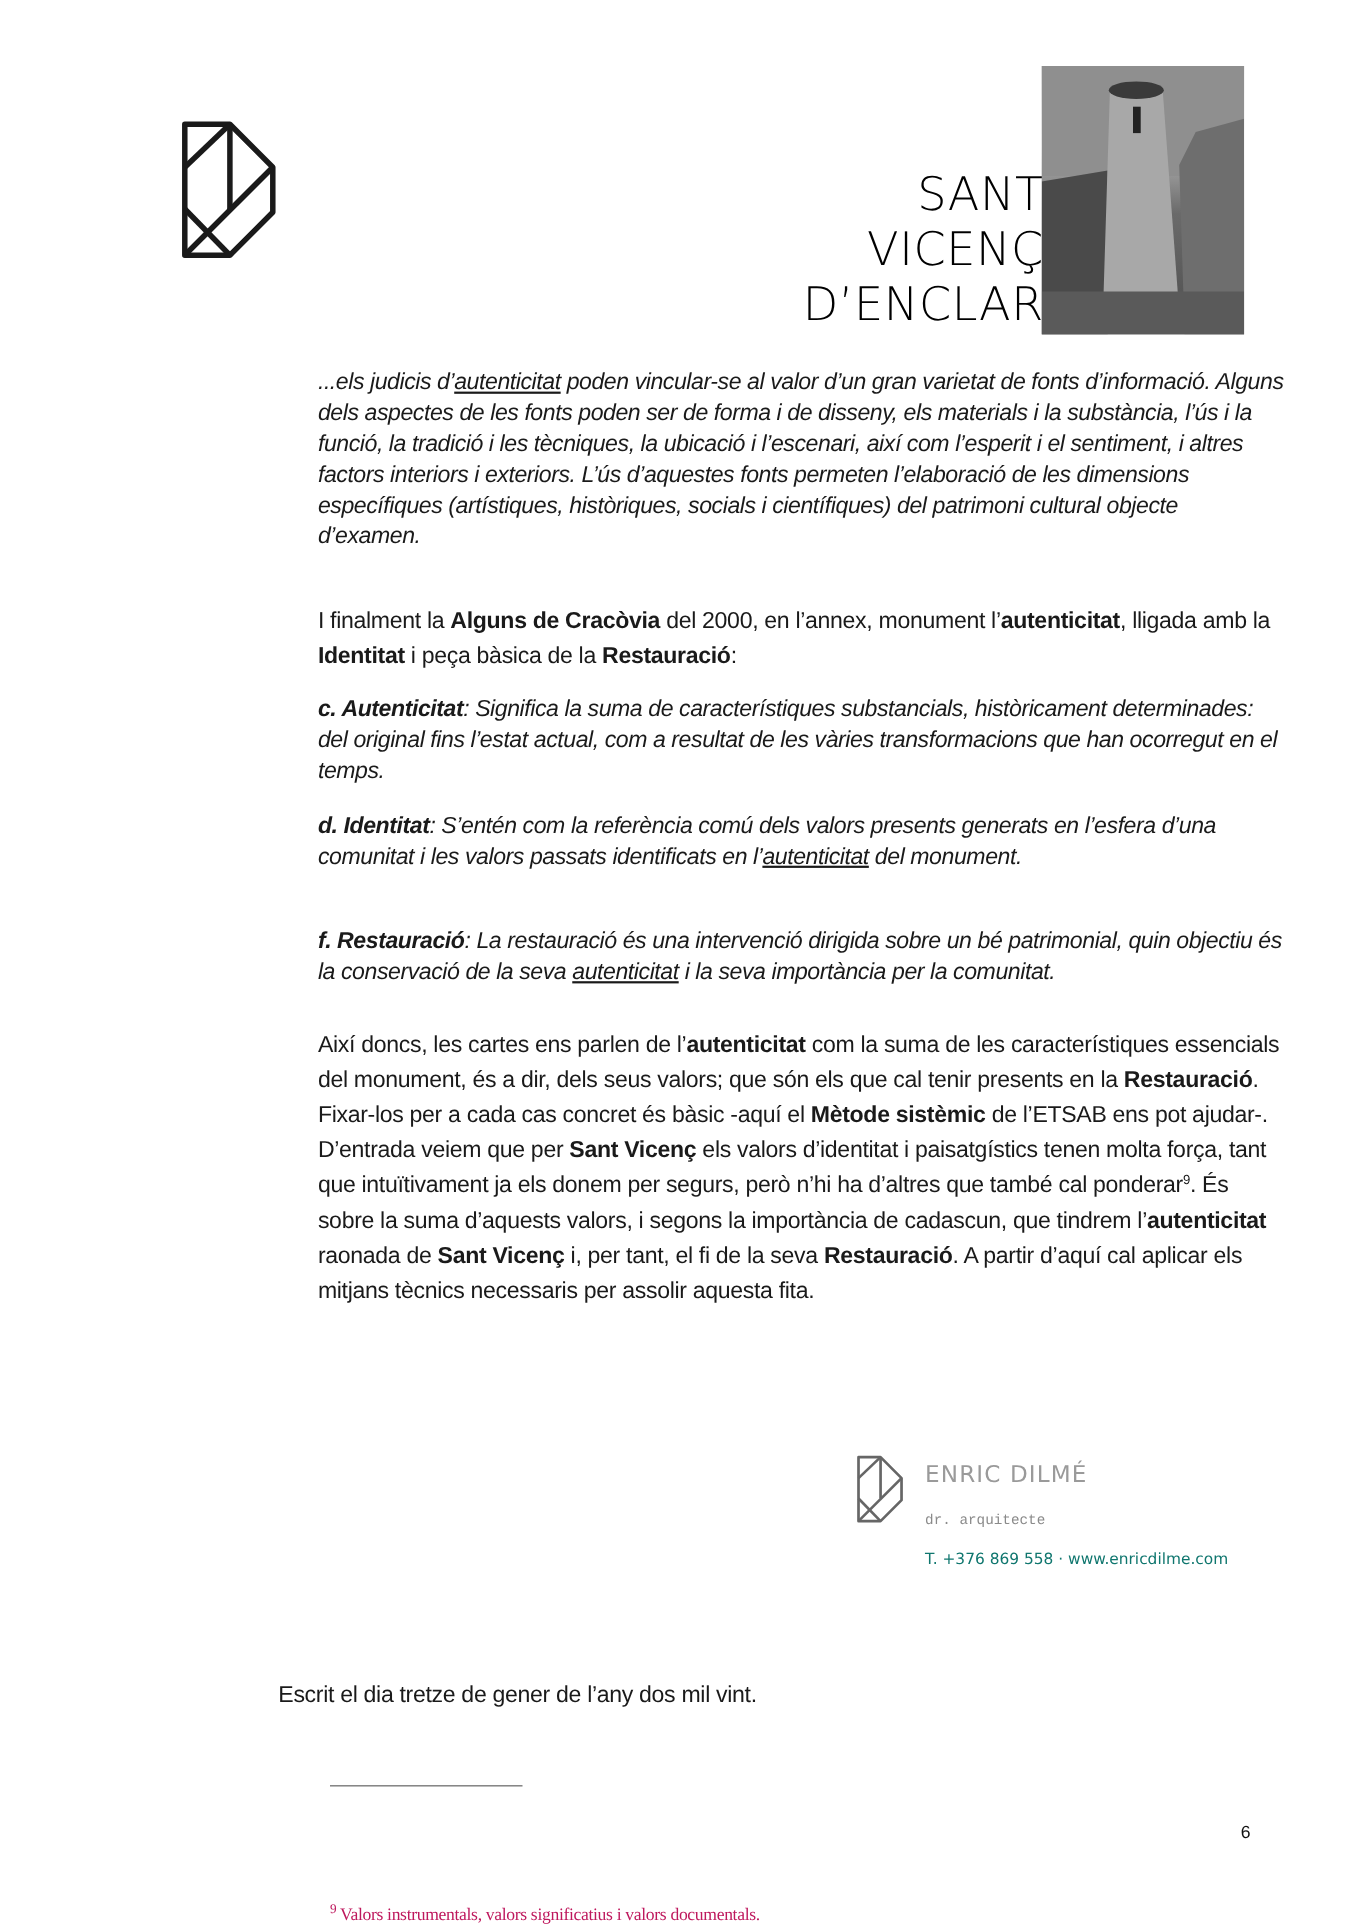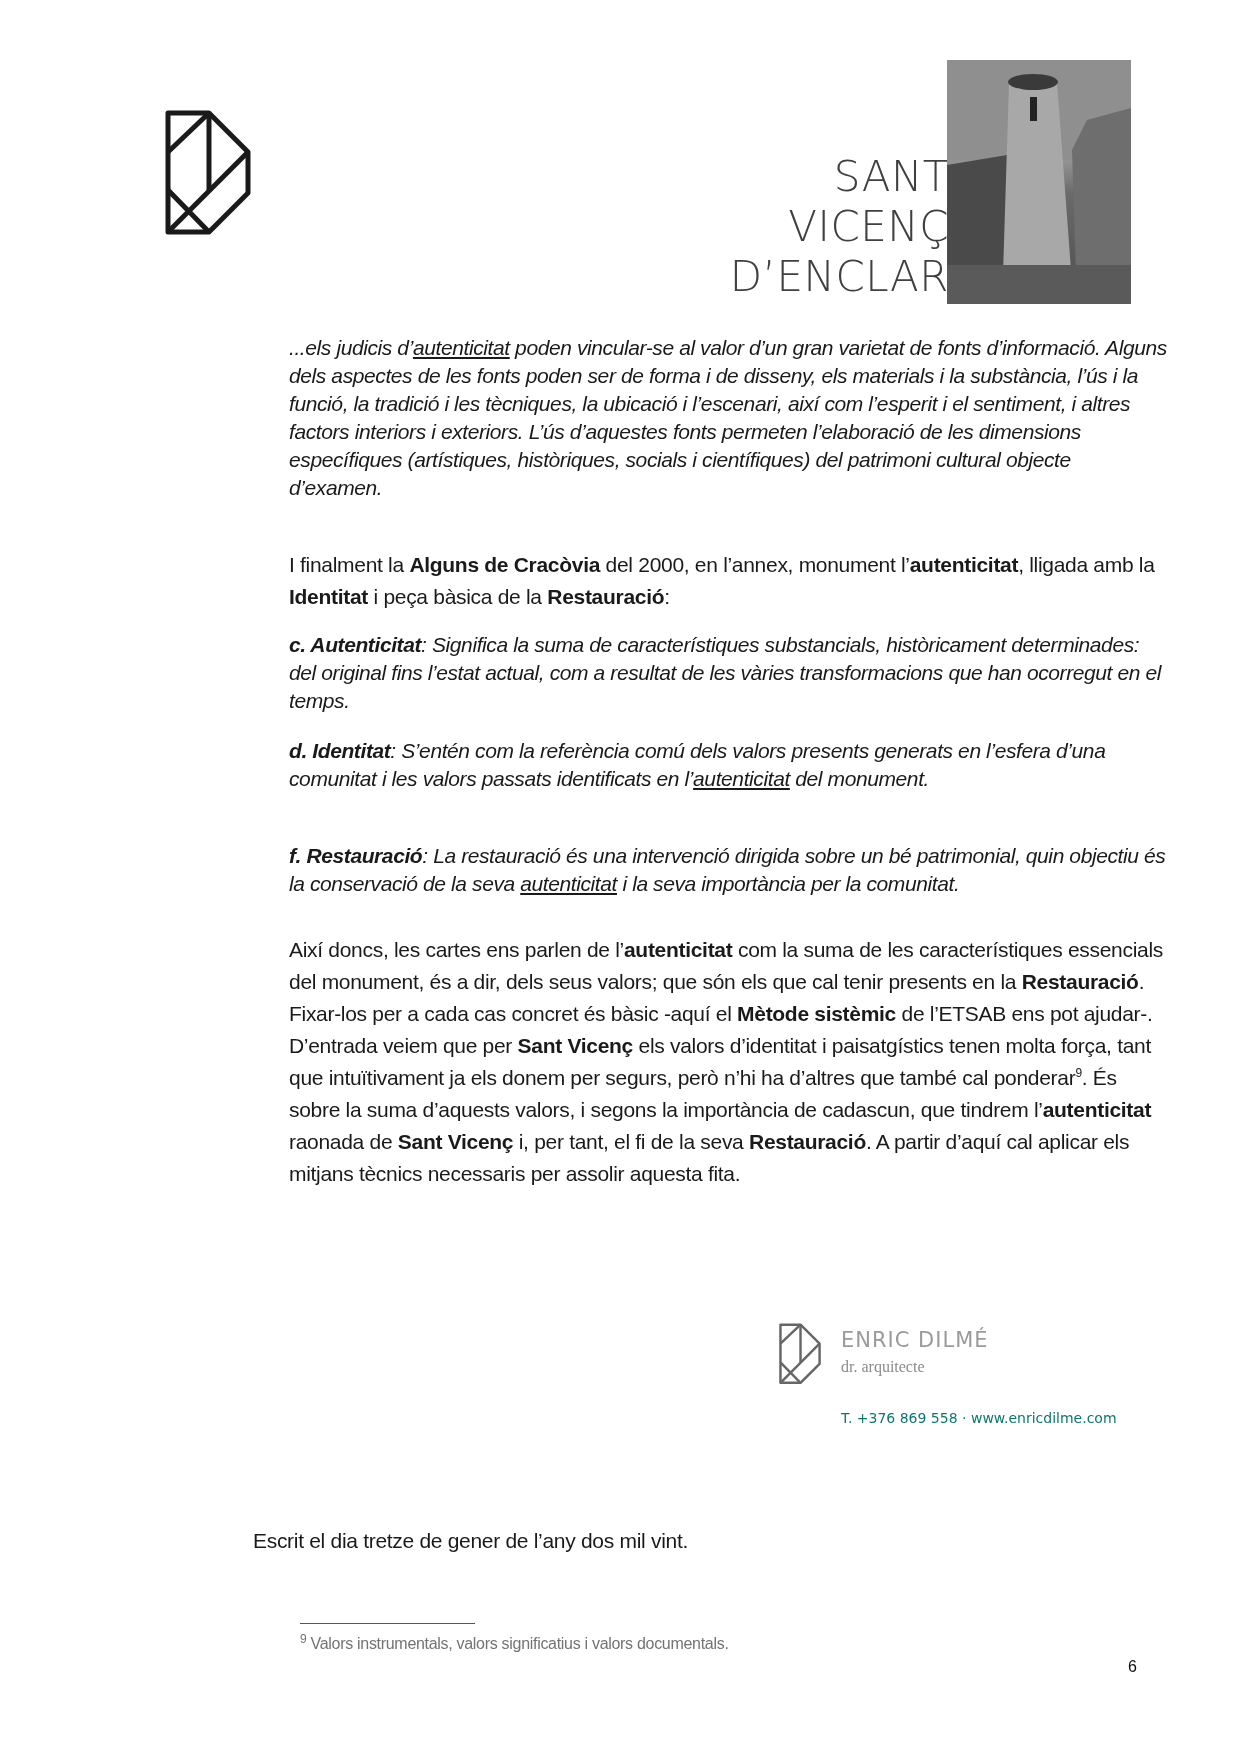--- a/index.html
+++ b/index.html
@@ -4,50 +4,50 @@
 <style>
   html, body { margin: 0; padding: 0; background: #ffffff; }
   body { width: 1241px; height: 1755px; position: relative; overflow: hidden;
          font-family: "Liberation Sans", sans-serif; color: #111; }
   .abs { position: absolute; }
 
   
   .logo-big { left: 165px; top: 110px; width: 90px; height: 126px; }
 
   
-  .title { right: 292px; top: 152px; text-align: right; color: #404040;
+  .title { right: 292px; top: 152px; text-align: right; color: #000000;
            font-family: "DejaVu Sans", sans-serif; font-weight: 300;
            font-size: 42px; line-height: 50px; letter-spacing: 0.5px; }
   .title div { white-space: nowrap; }
 
   
   .photo { left: 947px; top: 60px; width: 184px; height: 244px; overflow: hidden;
            background: linear-gradient(180deg, #8a8a8a 0%, #b5b5b5 30%, #6a6a6a 55%, #4e4e4e 100%); }
 
   
   .content { left: 253px; width: 880px; margin-left: 36px; }
   .quote { font-style: italic; font-size: 21px; line-height: 28px; color: #1a1a1a;
            font-family: "Liberation Sans", sans-serif; letter-spacing: -0.4px; }
   .para { font-size: 21px; line-height: 32px; color: #1a1a1a; letter-spacing: -0.3px; }
   .u { text-decoration: underline; }
   b { font-weight: bold; }
   sup { font-size: 12px; vertical-align: super; line-height: 0; }
 
   .signature { left: 779px; top: 1322px; width: 370px; height: 120px; }
   .sig-name { left: 62px; top: 6px; font-family: "DejaVu Sans", sans-serif; font-size: 21px;
               color: #9a9a9a; letter-spacing: 1px; white-space: nowrap; }
-  .sig-sub { left: 62px; top: 36px; font-family: Liberation Serif, serif; font-size: 16px; color: #8a8a8a; }
+  .sig-sub { left: 62px; top: 52px; font-family: Liberation Mono, monospace; font-size: 13px; color: #8a8a8a; }
   .sig-contact { left: 62px; top: 88px; font-family: "DejaVu Sans", sans-serif; font-size: 14px;
                  color: #0f766e; white-space: nowrap; }
 
   .written { left: 253px; top: 1529px; font-size: 21px; color: #1a1a1a; letter-spacing: -0.3px; }
 
   .fn-line { left: 300px; top: 1623px; width: 175px; height: 1px; background: #555; }
-  .fn-text { left: 300px; top: 1635px; font-family: Liberation Sans, sans-serif;
-             font-size: 16px; color: #737373; letter-spacing: -0.3px; white-space: nowrap; }
+  .fn-text { left: 300px; top: 1732px; font-family: Liberation Serif, serif;
+             font-size: 16px; color: #be185d; letter-spacing: -0.3px; white-space: nowrap; }
   .page-num { left: 1128px; top: 1658px; font-size: 16px; color: #111; }
 </style>
 </head>
 <body>
 
 <svg class="abs logo-big" viewBox="0 0 90 126">
   <g fill="none" stroke="#1a1a1a" stroke-width="5" stroke-linejoin="round">
     <path d="M3 3 L44 3 L83 42 L83 83 L44 122 L3 122 Z"></path>
     <line x1="44" y1="3" x2="44" y2="80"></line>
     <line x1="44" y1="3" x2="3" y2="42"></line>

